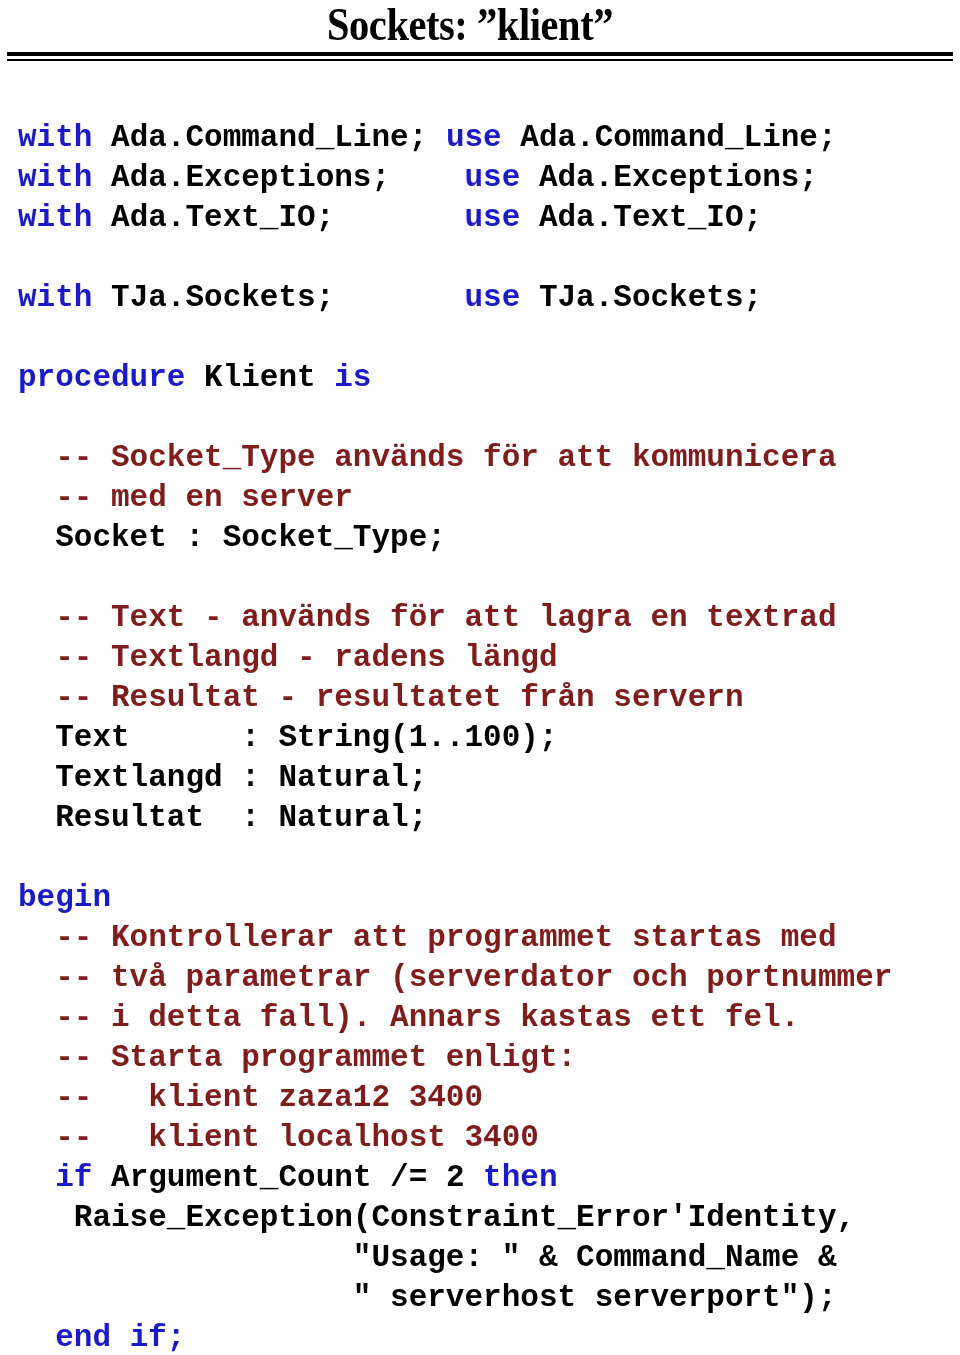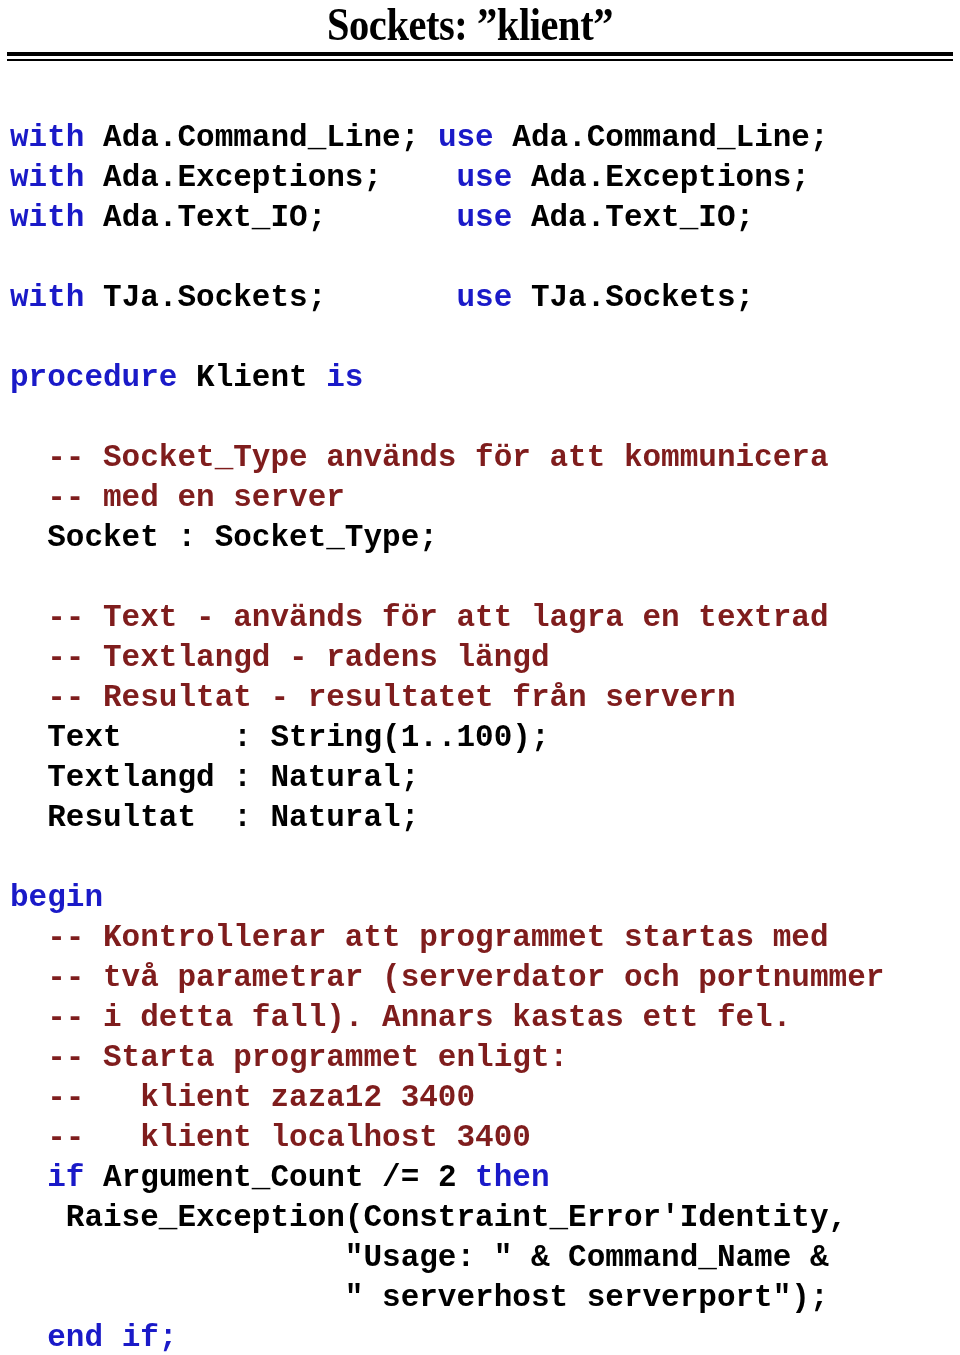--- a/index.html
+++ b/index.html
@@ -63,21 +63,21 @@
     font-family: "Liberation Mono", "DejaVu Sans Mono", monospace;
     font-weight: bold;
     font-size: 31px;
     line-height: 40px;
     letter-spacing: 0px;
     white-space: pre;
     color: #000000;
   }
   .code-line {
     height: 40px;
-    padding-left: 10px;
+    padding-left: 18px;
     white-space: pre;
     overflow: visible;
     font-family: Liberation Mono, monospace;
   }
   .kw  { color: #1a1ac8; }
   .cmt { color: #7f1d1d; }
   .pln { color: #000000; }
 </style>
 </head>
 <body>

